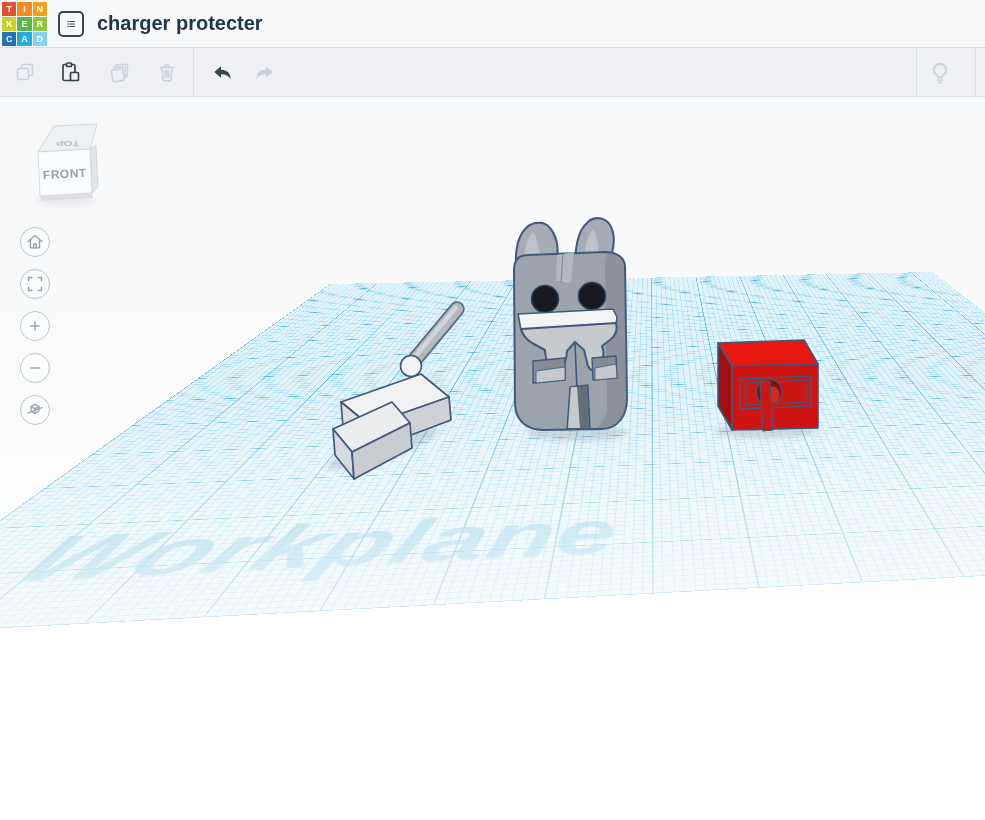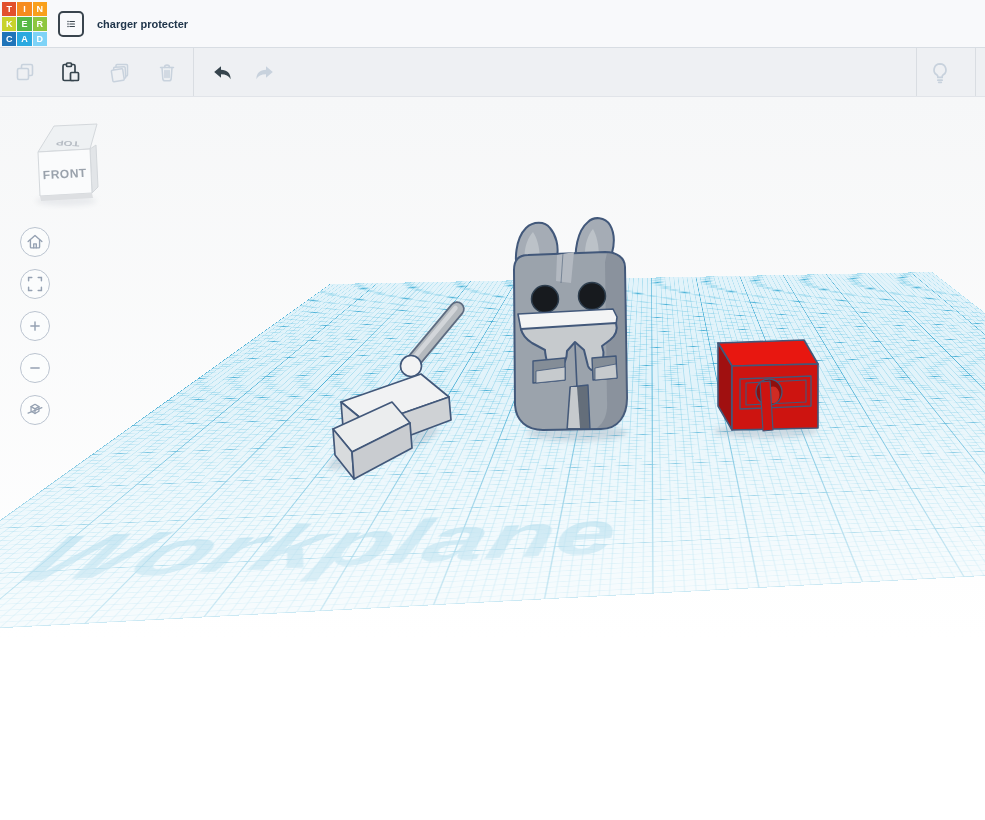--- a/index.html
+++ b/index.html
@@ -32,21 +32,21 @@
   
   #topbar{position:absolute;left:0;top:0;width:985px;height:47px;z-index:5;
     background:var(--topbar-bg,#f8f9fb);border-bottom:1px solid var(--topbar-border,#d8dde3);
     display:flex;align-items:center;}
   #logo{width:45px;height:45px;margin:1px 0 0 2px;display:grid;
     grid-template-columns:repeat(3,1fr);grid-template-rows:repeat(3,1fr);gap:1px;cursor:pointer;}
   #logo span{display:flex;align-items:center;justify-content:center;
     color:#fff;font-size:9px;font-weight:bold;}
   .list-btn{width:26px;height:26px;margin-left:11px;border:2px solid #39444d;border-radius:5px;
     display:flex;align-items:center;justify-content:center;background:transparent;cursor:pointer;}
-  #design-title{margin-left:13px;font-size:11px;font-weight:bold;
+  #design-title{margin-left:13px;font-size:20px;font-weight:bold;
     color:var(--title-color,#21364b);cursor:pointer;}
 
   
   #toolbar{position:absolute;left:0;top:48px;width:985px;height:48px;z-index:5;
     background:var(--toolbar-bg,#eef0f3);border-bottom:1px solid var(--toolbar-border,#e1e4e9);}
   .tool{position:absolute;top:4px;width:40px;height:40px;border:none;background:transparent;
     display:flex;align-items:center;justify-content:center;padding:0;cursor:pointer;}
   .tool.enabled{color:var(--icon-dark,#36444d);}
   .tool.disabled{color:var(--icon-disabled,#c8d2dd);}
   .tb-divider{position:absolute;top:0;width:1px;height:48px;background:var(--divider,#d9dde2);}

